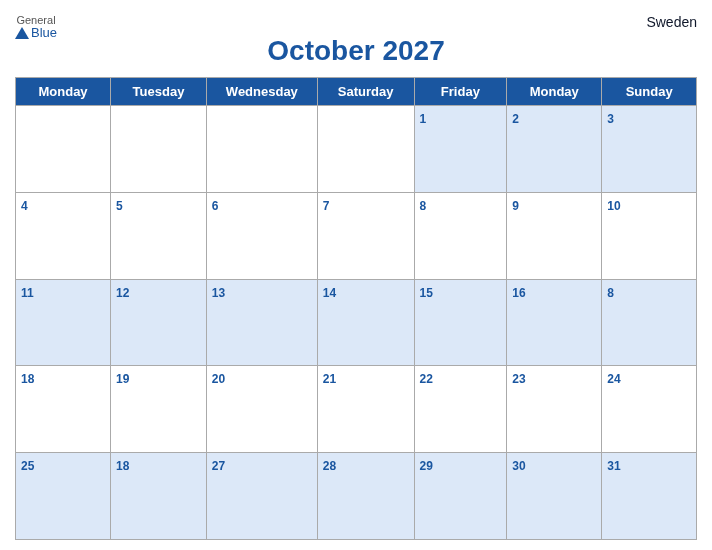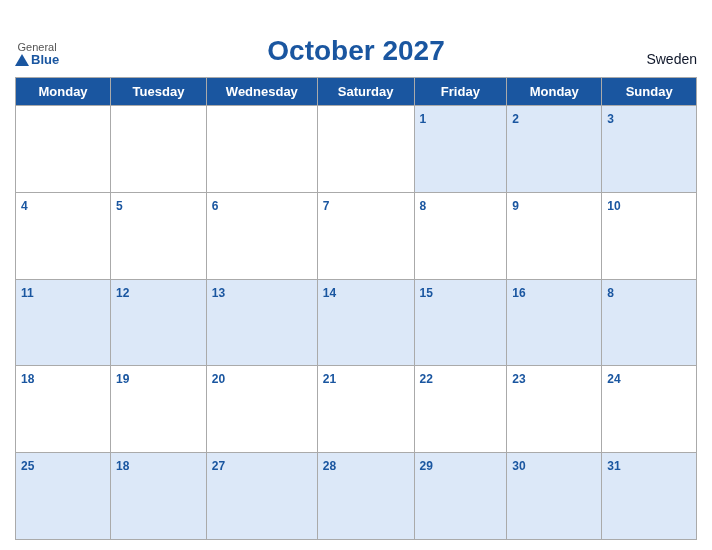--- a/index.html
+++ b/index.html
@@ -10,21 +10,21 @@
       height: 550px;
       display: flex;
       flex-direction: column;
       align-items: center;
       padding: 10px 15px;
     }
 
     .header {
       width: 100%;
       display: flex;
-      align-items: flex-end;
+      align-items: flex-start;
       justify-content: center;
       position: relative;
       margin-bottom: 6px;
       padding: 4px 0;
     }
 
     .logo-area {
       position: absolute;
       left: 0;
       display: flex;
@@ -34,21 +34,21 @@
     }
 
     .logo-general {
       font-size: 11px;
       color: #555;
       font-weight: normal;
     }
 
     .logo-blue {
       font-size: 13px;
-      font-weight: bold;
+      font-weight: normal;
       color: #1a56a0;
       display: flex;
       align-items: center;
       gap: 2px;
     }
 
     .logo-triangle {
       width: 0;
       height: 0;
       border-left: 7px solid transparent;

